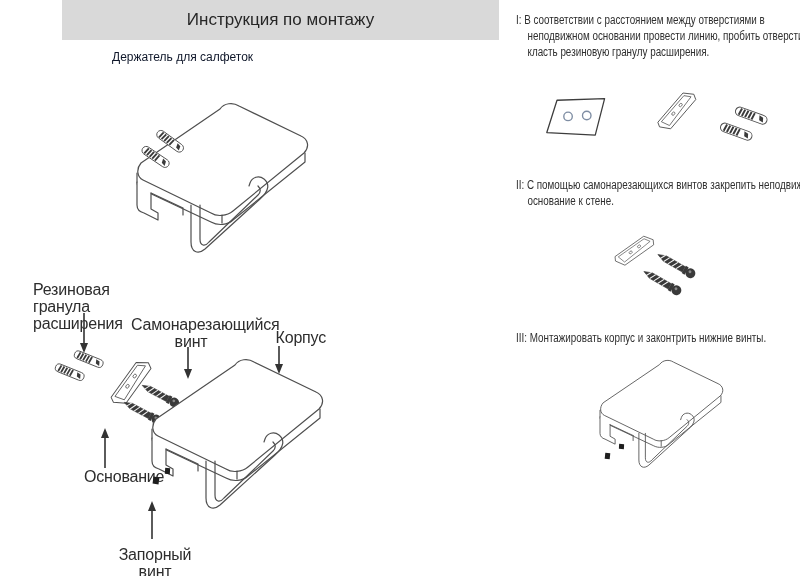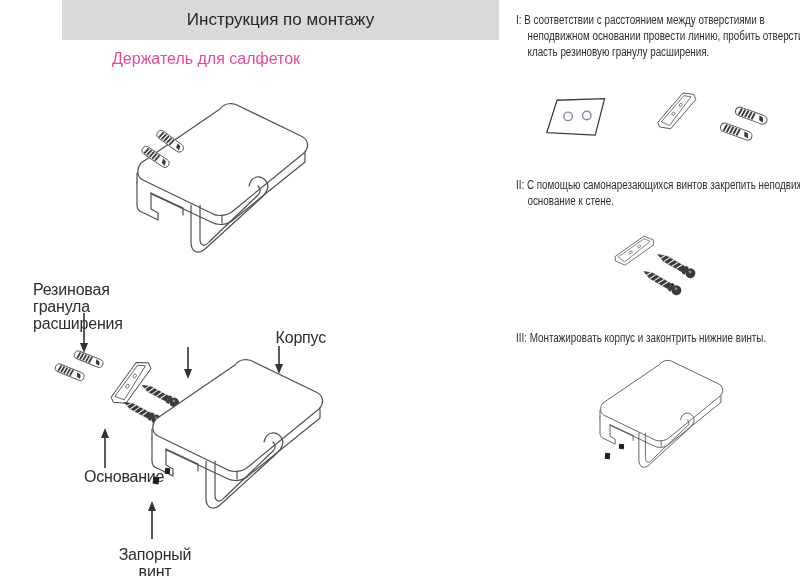--- a/index.html
+++ b/index.html
@@ -5,21 +5,21 @@
   html,body{margin:0;padding:0;background:#888;}
   #canvas{
     position:relative;width:800px;height:576px;background:#ffffff;
     overflow:hidden;font-family:"Liberation Sans",sans-serif;color:var(--ink,#2f2f2f);
   }
   .abs{position:absolute;}
   
   .title-band{left:16px;top:0;width:437px;height:40px;background:var(--title_band,#d9d9d9);
     display:flex;align-items:center;justify-content:center;margin-left:46px;}
   .title-band h1{margin:0;font-size:17px;font-weight:400;color:#262626;letter-spacing:0;}
-  .subtitle{left:112px;top:50px;font-size:16px;color:#ec4899;}
+  .subtitle{left:112px;top:50px;font-size:12px;color:#0f172a;}
   
   svg.fig{color:var(--line_art,#4f4f4f);overflow:visible;}
   
   .step-text{
     left:516px;width:360px;font-size:12px;line-height:16px;color:var(--ink,#2f2f2f);
     transform:scaleX(0.82);transform-origin:0 0;
     padding-left:14px;text-indent:-14px;margin:0;
   }
   .step-1-text{top:12px;}
   .step-2-text{top:177px;}
@@ -99,20 +99,21 @@
   </div>
   <div class="abs subtitle">Держатель для салфеток</div>
 
   <svg class="abs fig" style="left:112px;top:92px" width="210" height="180" viewBox="0 0 210 180">
     <use href="#g-holder"></use>
     <use href="#g-dowel" transform="translate(48,36) rotate(36) scale(0.8)"></use>
     <use href="#g-dowel" transform="translate(33,52) rotate(34) scale(0.8)"></use>
   </svg>
 
   <div class="abs plabel lab-plug">Резиновая гранула расширения</div>
+  <div class="abs plabel lab-screw">Самонарезающийся винт</div>
   <div class="abs plabel lab-body">Корпус</div>
   <div class="abs plabel lab-base">Основание</div>
   <div class="abs plabel lab-lock">Запорный винт</div>
 
   <svg class="abs arrow" style="left:78px;top:313px" width="12" height="40">
     <line x1="6" y1="0" x2="6" y2="31" stroke="#333" stroke-width="1.6"></line>
       <polygon points="2,30 10,30 6,40" fill="#333"></polygon>
     </svg>
   <svg class="abs arrow" style="left:182px;top:347px" width="12" height="32">
     <line x1="6" y1="0" x2="6" y2="23" stroke="#333" stroke-width="1.6"></line>

